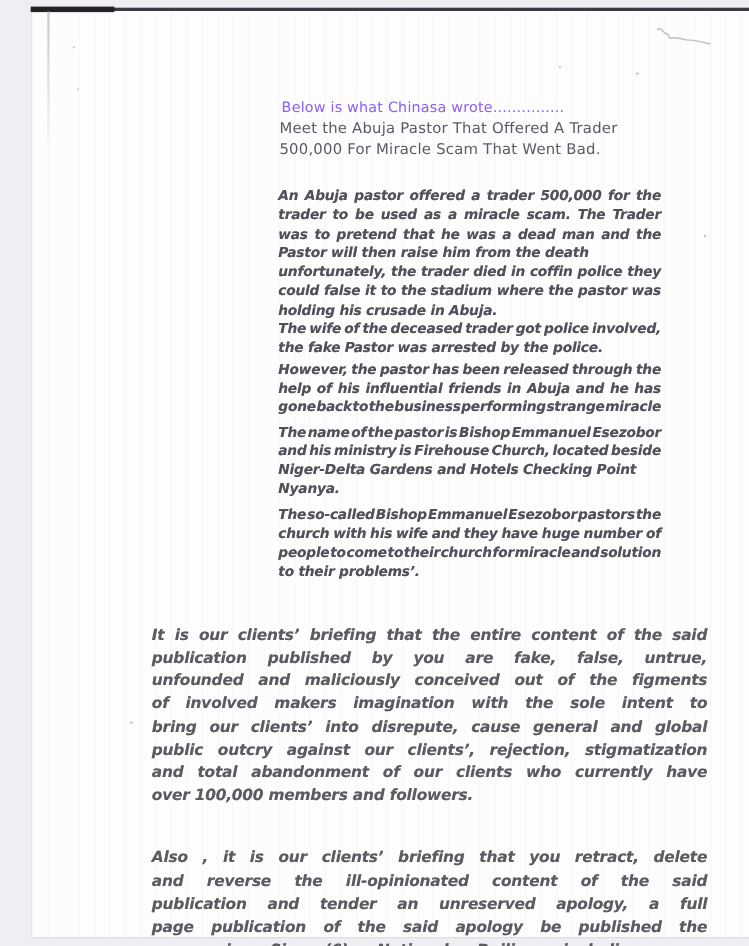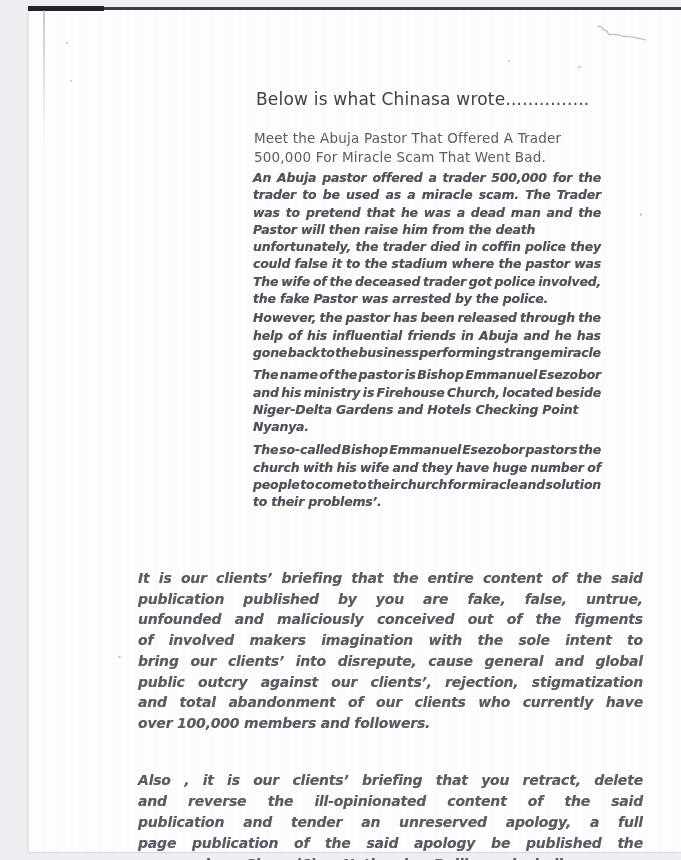--- a/index.html
+++ b/index.html
@@ -38,25 +38,25 @@
   .speck{
     position:absolute;border-radius:50%;
     background:#aab0b8;opacity:.7;
   }
   .squiggle{
     position:absolute;left:594px;top:24px;width:58px;height:22px;
     transform:rotate(7deg);opacity:.75;
   }
   .intro{
     position:absolute;left:256px;top:90px;
-    font-size:17px;line-height:18px;color:#404040;
+    font-size:13px;line-height:18px;color:#8b5cf6;
     letter-spacing:.2px;
   }
   .headline{
-    position:absolute;left:254px;top:129px;
+    position:absolute;left:254px;top:108px;
     font-size:13.5px;line-height:18.5px;color:#5a5a63;
     letter-spacing:.2px;
   }
   .quote{
     position:absolute;left:253px;top:169px;width:348px;
     font-size:12.5px;line-height:17.3px;
     font-weight:bold;font-style:italic;
     color:#515159;letter-spacing:-.2px;
     text-shadow:0 0 .4px rgba(81,81,89,.55);
   }
@@ -156,20 +156,21 @@
         <span>false</span>
         <span>it</span>
         <span>to</span>
         <span>the</span>
         <span>stadium</span>
         <span>where</span>
         <span>the</span>
         <span>pastor</span>
         <span>was</span>
       </div>
+    <div>holding his crusade in Abuja.</div>
   </div>
   <div class="para">
     <div class="j">
         <span>The</span>
         <span>wife</span>
         <span>of</span>
         <span>the</span>
         <span>deceased</span>
         <span>trader</span>
         <span>got</span>

